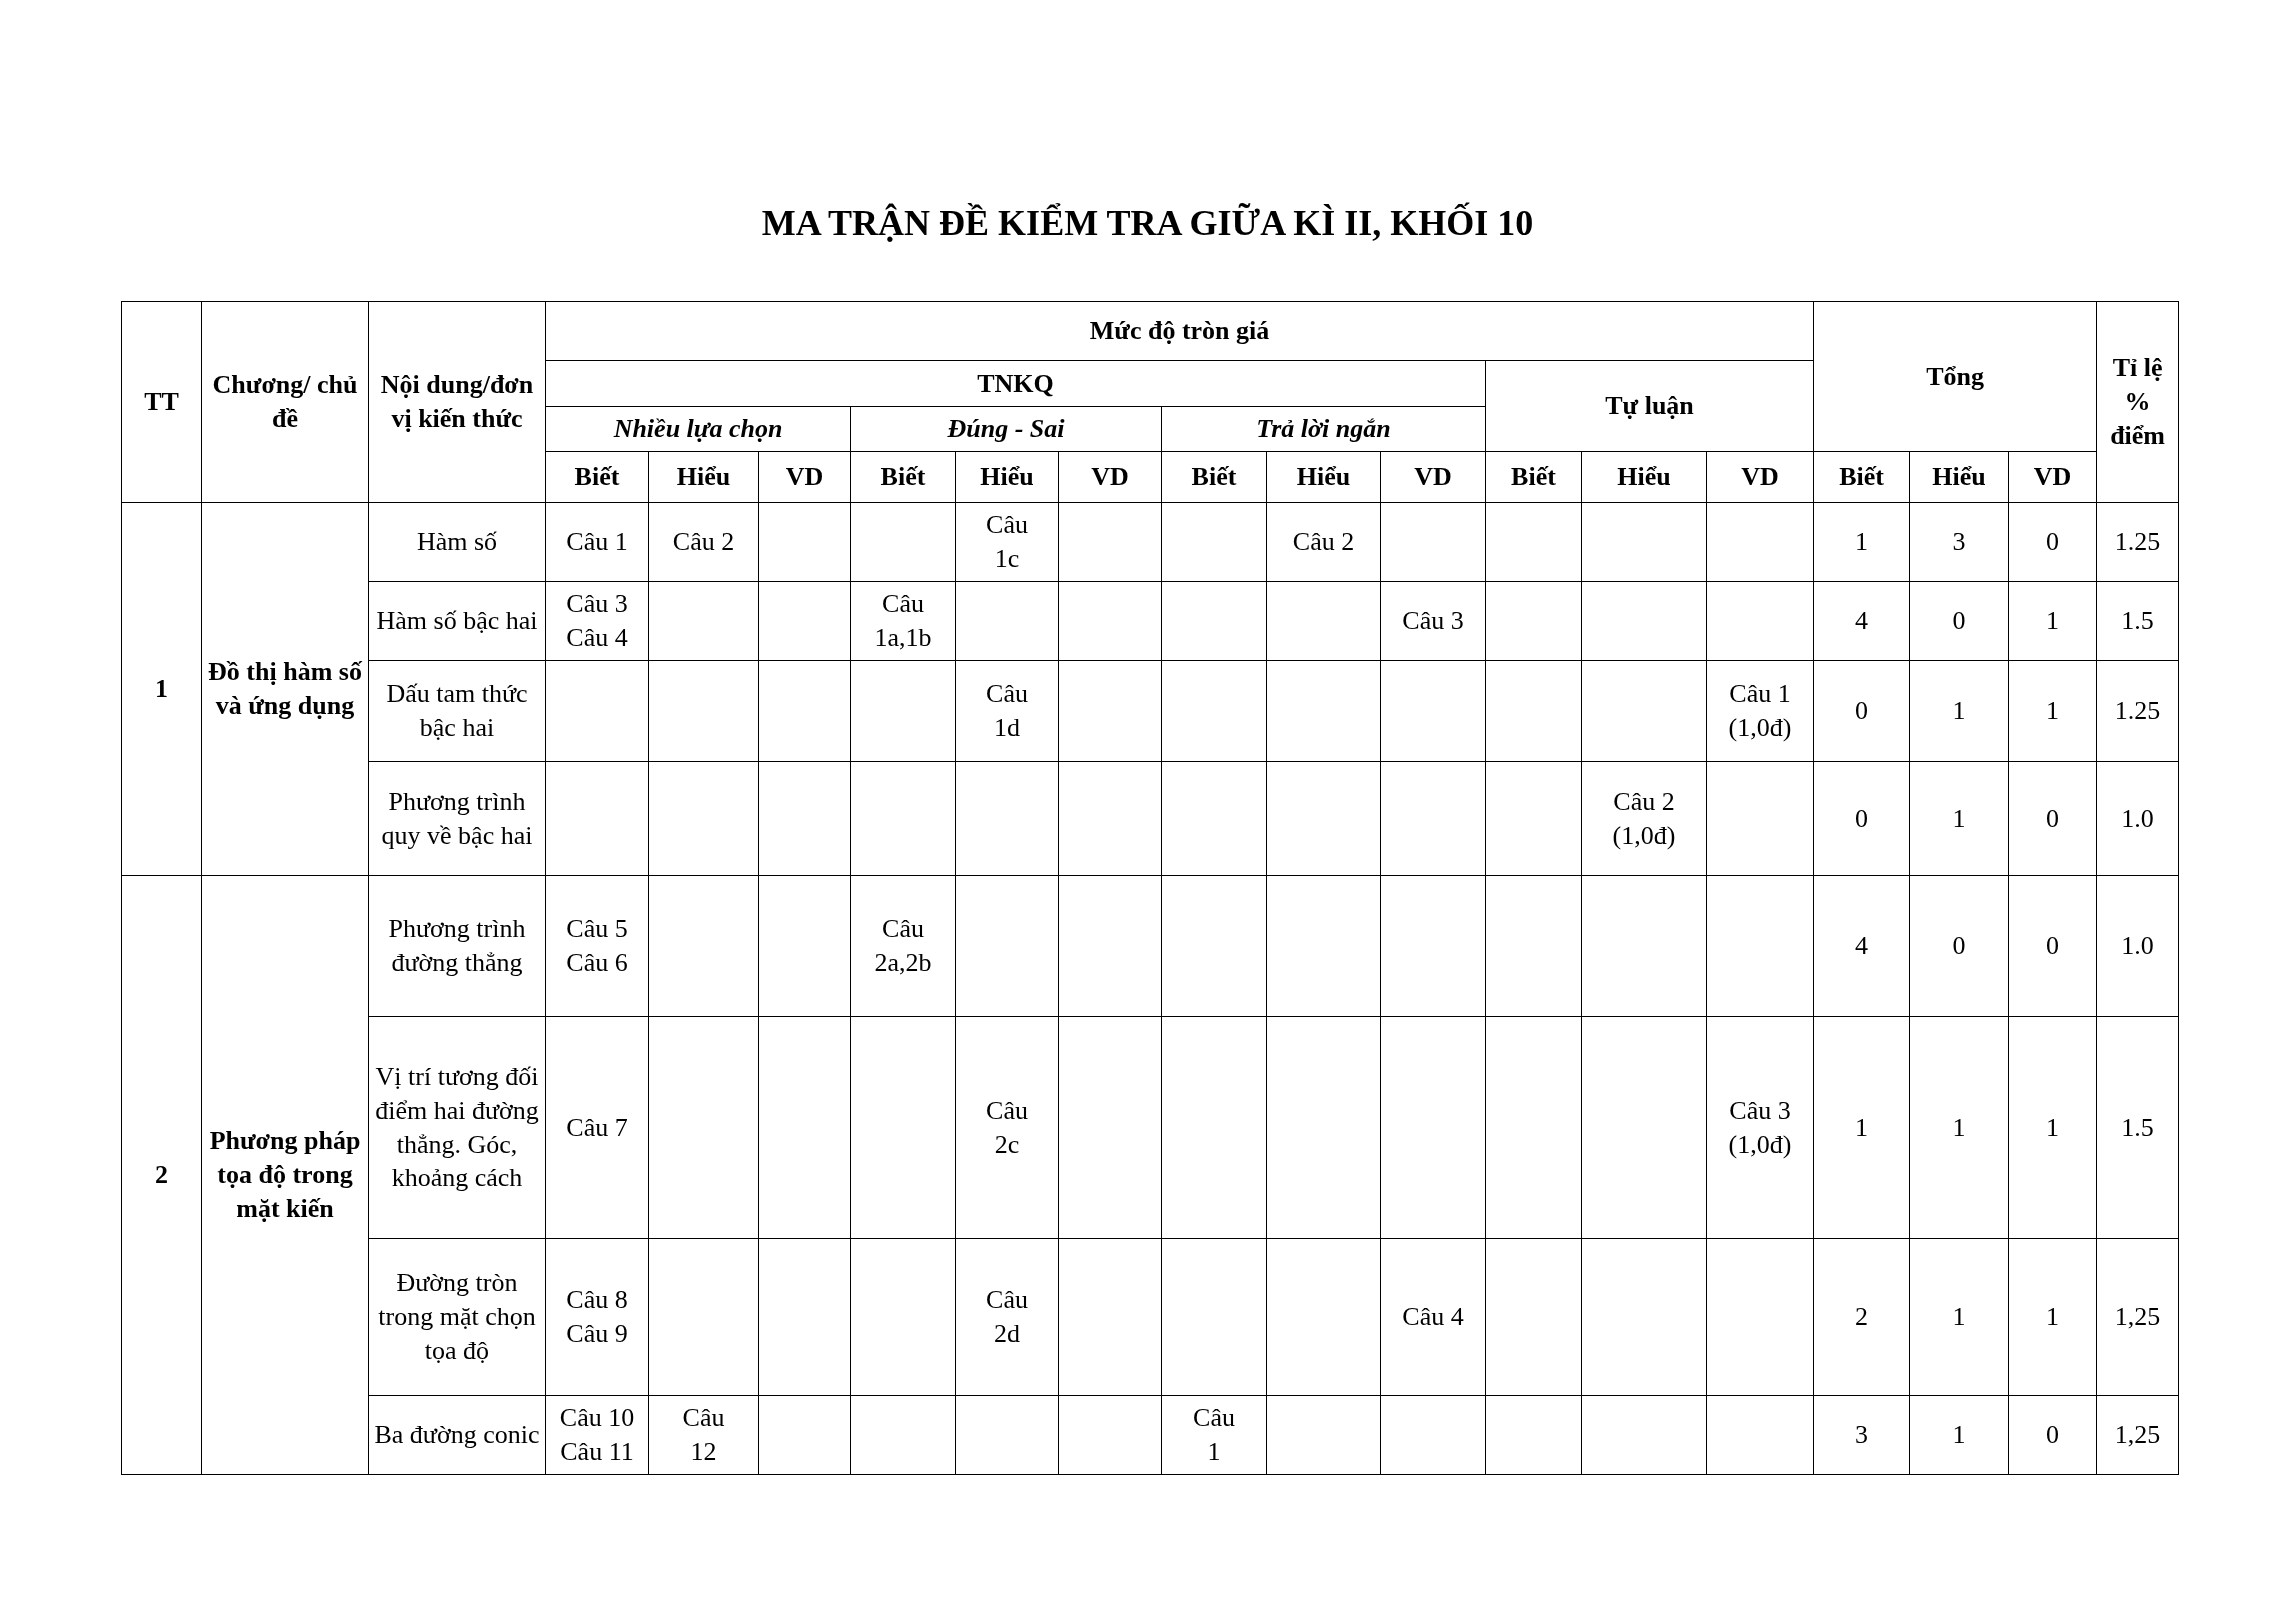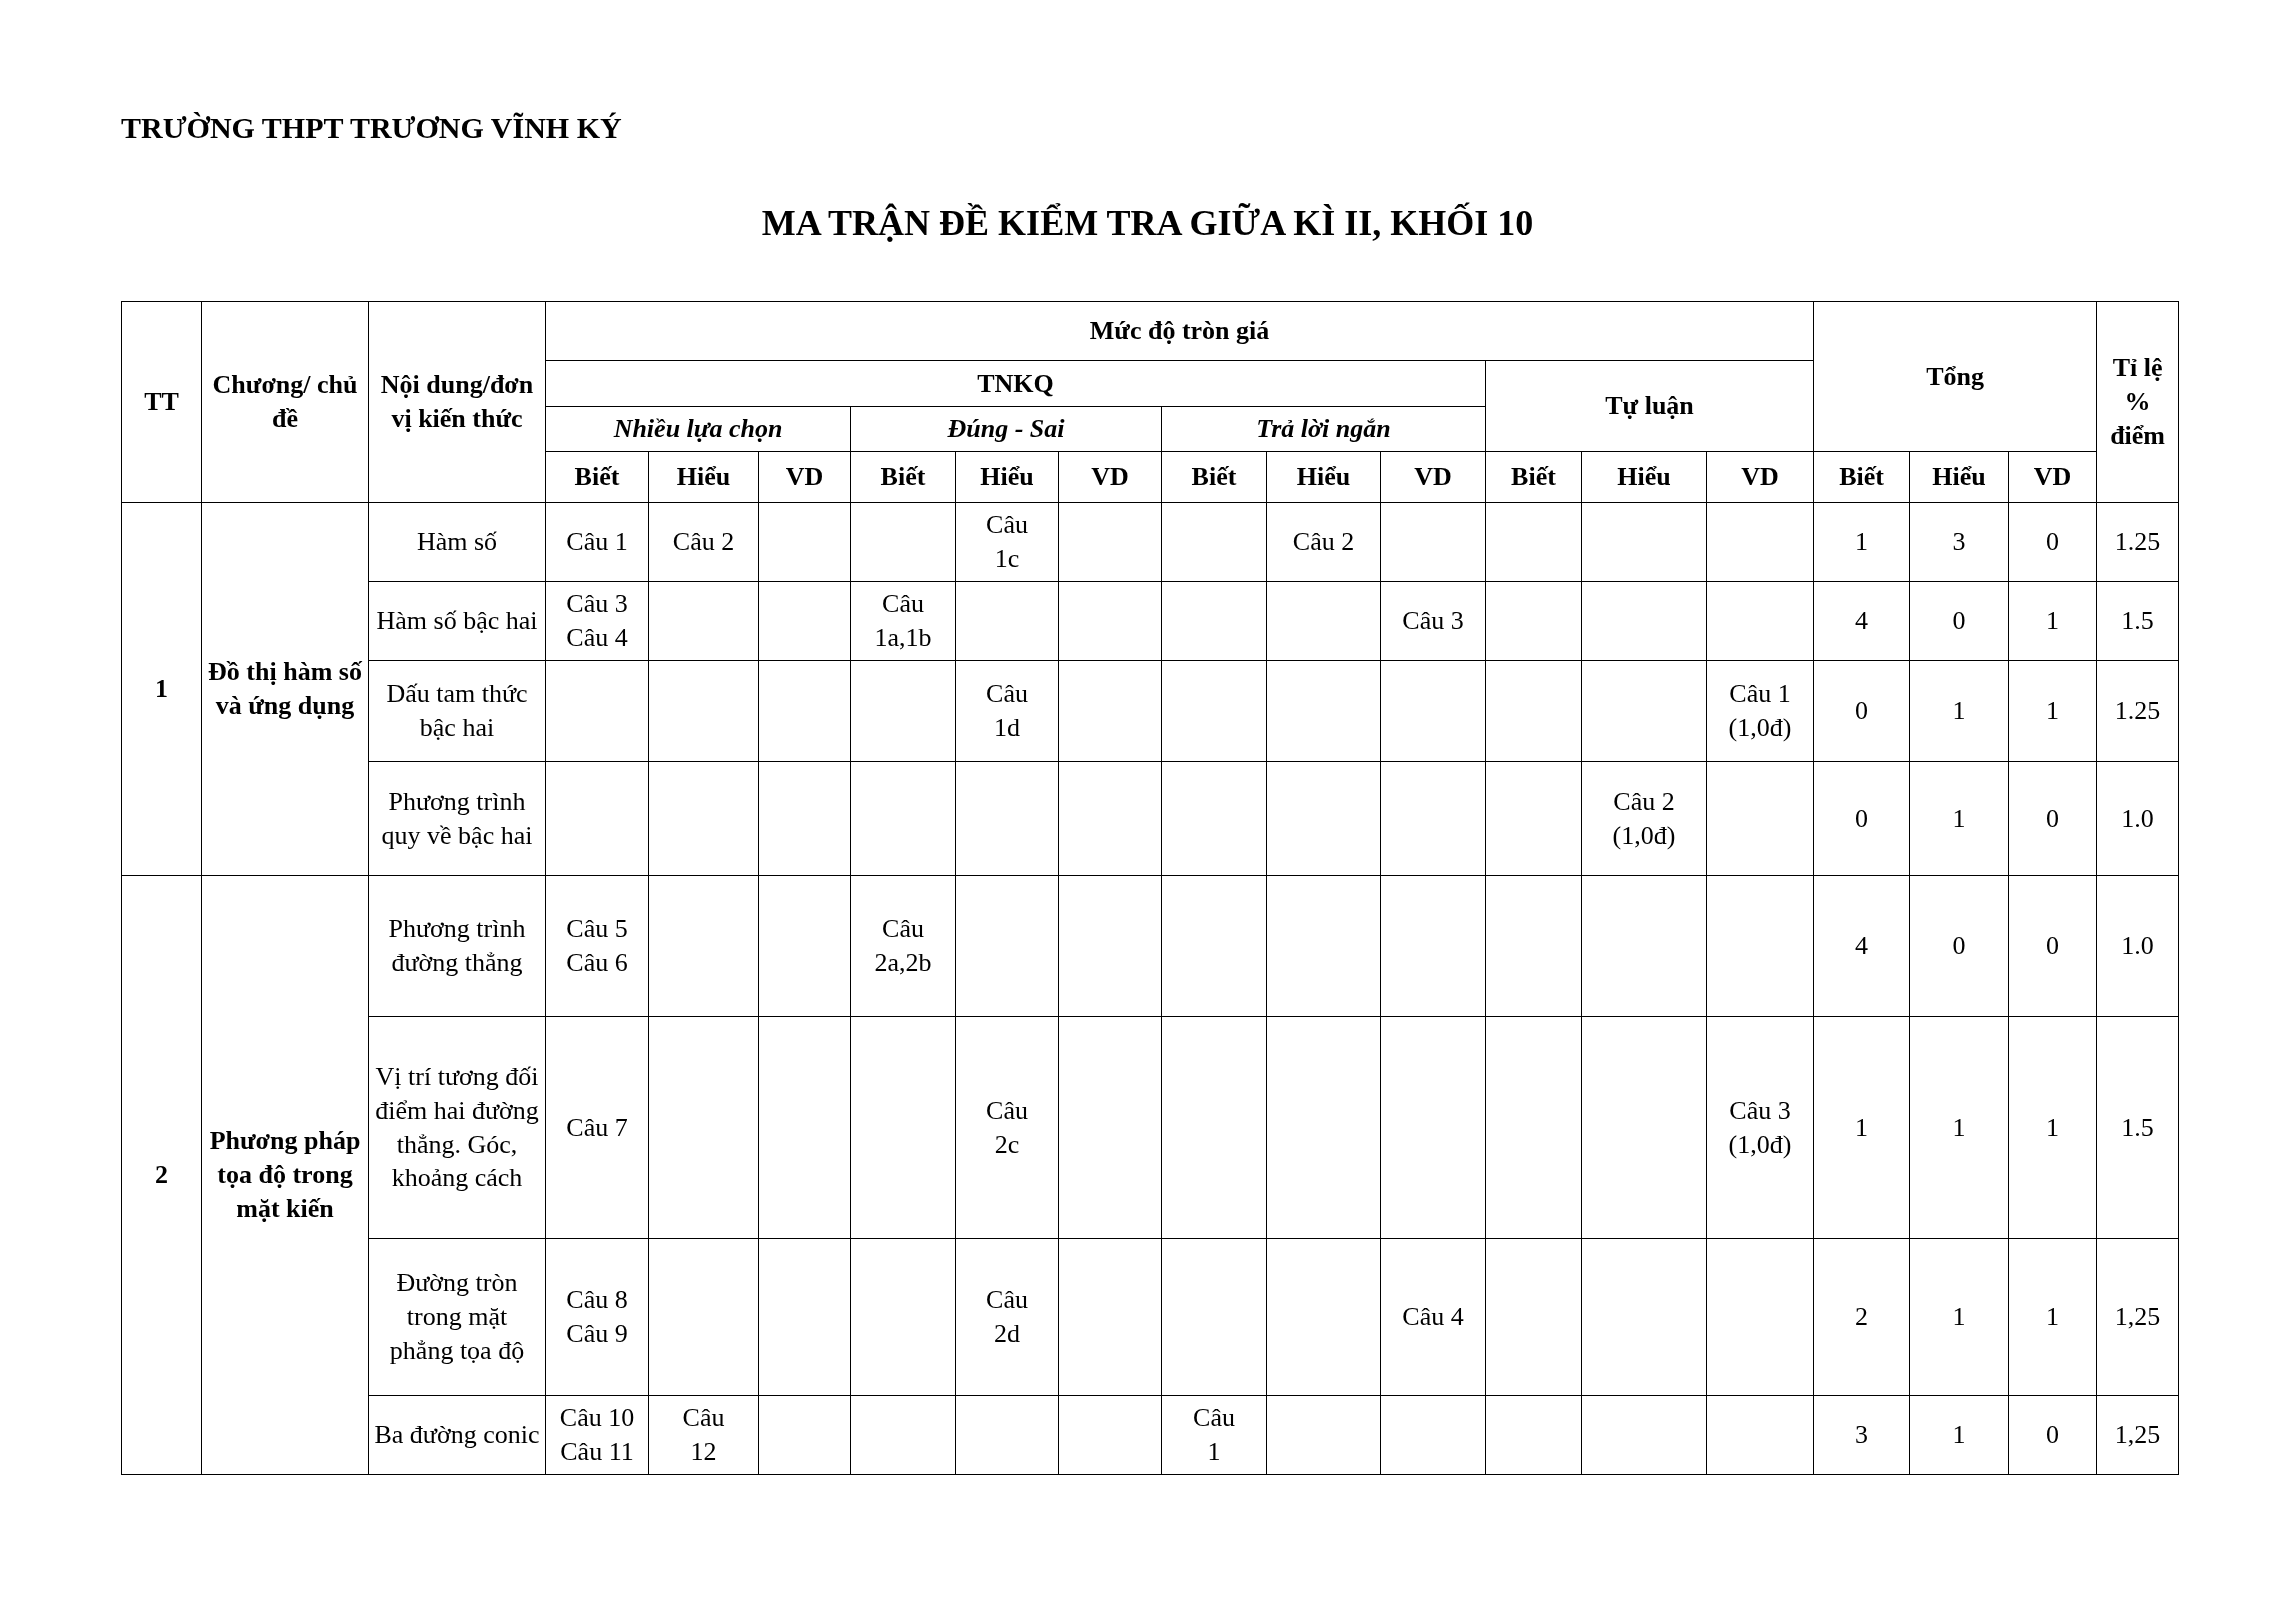--- a/index.html
+++ b/index.html
@@ -64,21 +64,20 @@
   tbody tr:nth-child(4) { height: 114px; }
   tbody tr:nth-child(5) { height: 141px; }
   tbody tr:nth-child(6) { height: 222px; }
   tbody tr:nth-child(7) { height: 157px; }
   tbody tr:nth-child(8) { height: 72px; margin-top: 28px; }
 </style>
 </head>
 <body>
 
 <div class="org-block">
-  <div>TRƯỜNG THPT TRƯƠNG VĨNH KÝ</div>
 </div>
 
 <div class="titles">
   <div>MA TRẬN ĐỀ KIỂM TRA GIỮA KÌ II, KHỐI 10</div>
 </div>
 
 <table class="matrix">
   <colgroup>
     <col style="width:80px">
       <col style="width:167px">
@@ -259,21 +258,21 @@
         <td class="pre"></td>
         <td class="pre"></td>
         <td class="pre">Câu 3
 (1,0đ)</td>
         <td class="pre">1</td>
         <td class="pre">1</td>
         <td class="pre">1</td>
         <td class="pre">1.5</td>
       </tr>
       <tr>
-        <td class="pre">Đường tròn trong mặt phẳng tọa độ</td>
+        <td class="pre">Đường tròn trong mặt chọn tọa độ</td>
         <td class="pre">Câu 8
 Câu 9</td>
         <td class="pre"></td>
         <td class="pre"></td>
         <td class="pre"></td>
         <td class="pre">Câu
 2d</td>
         <td class="pre"></td>
         <td class="pre"></td>
         <td class="pre"></td>

